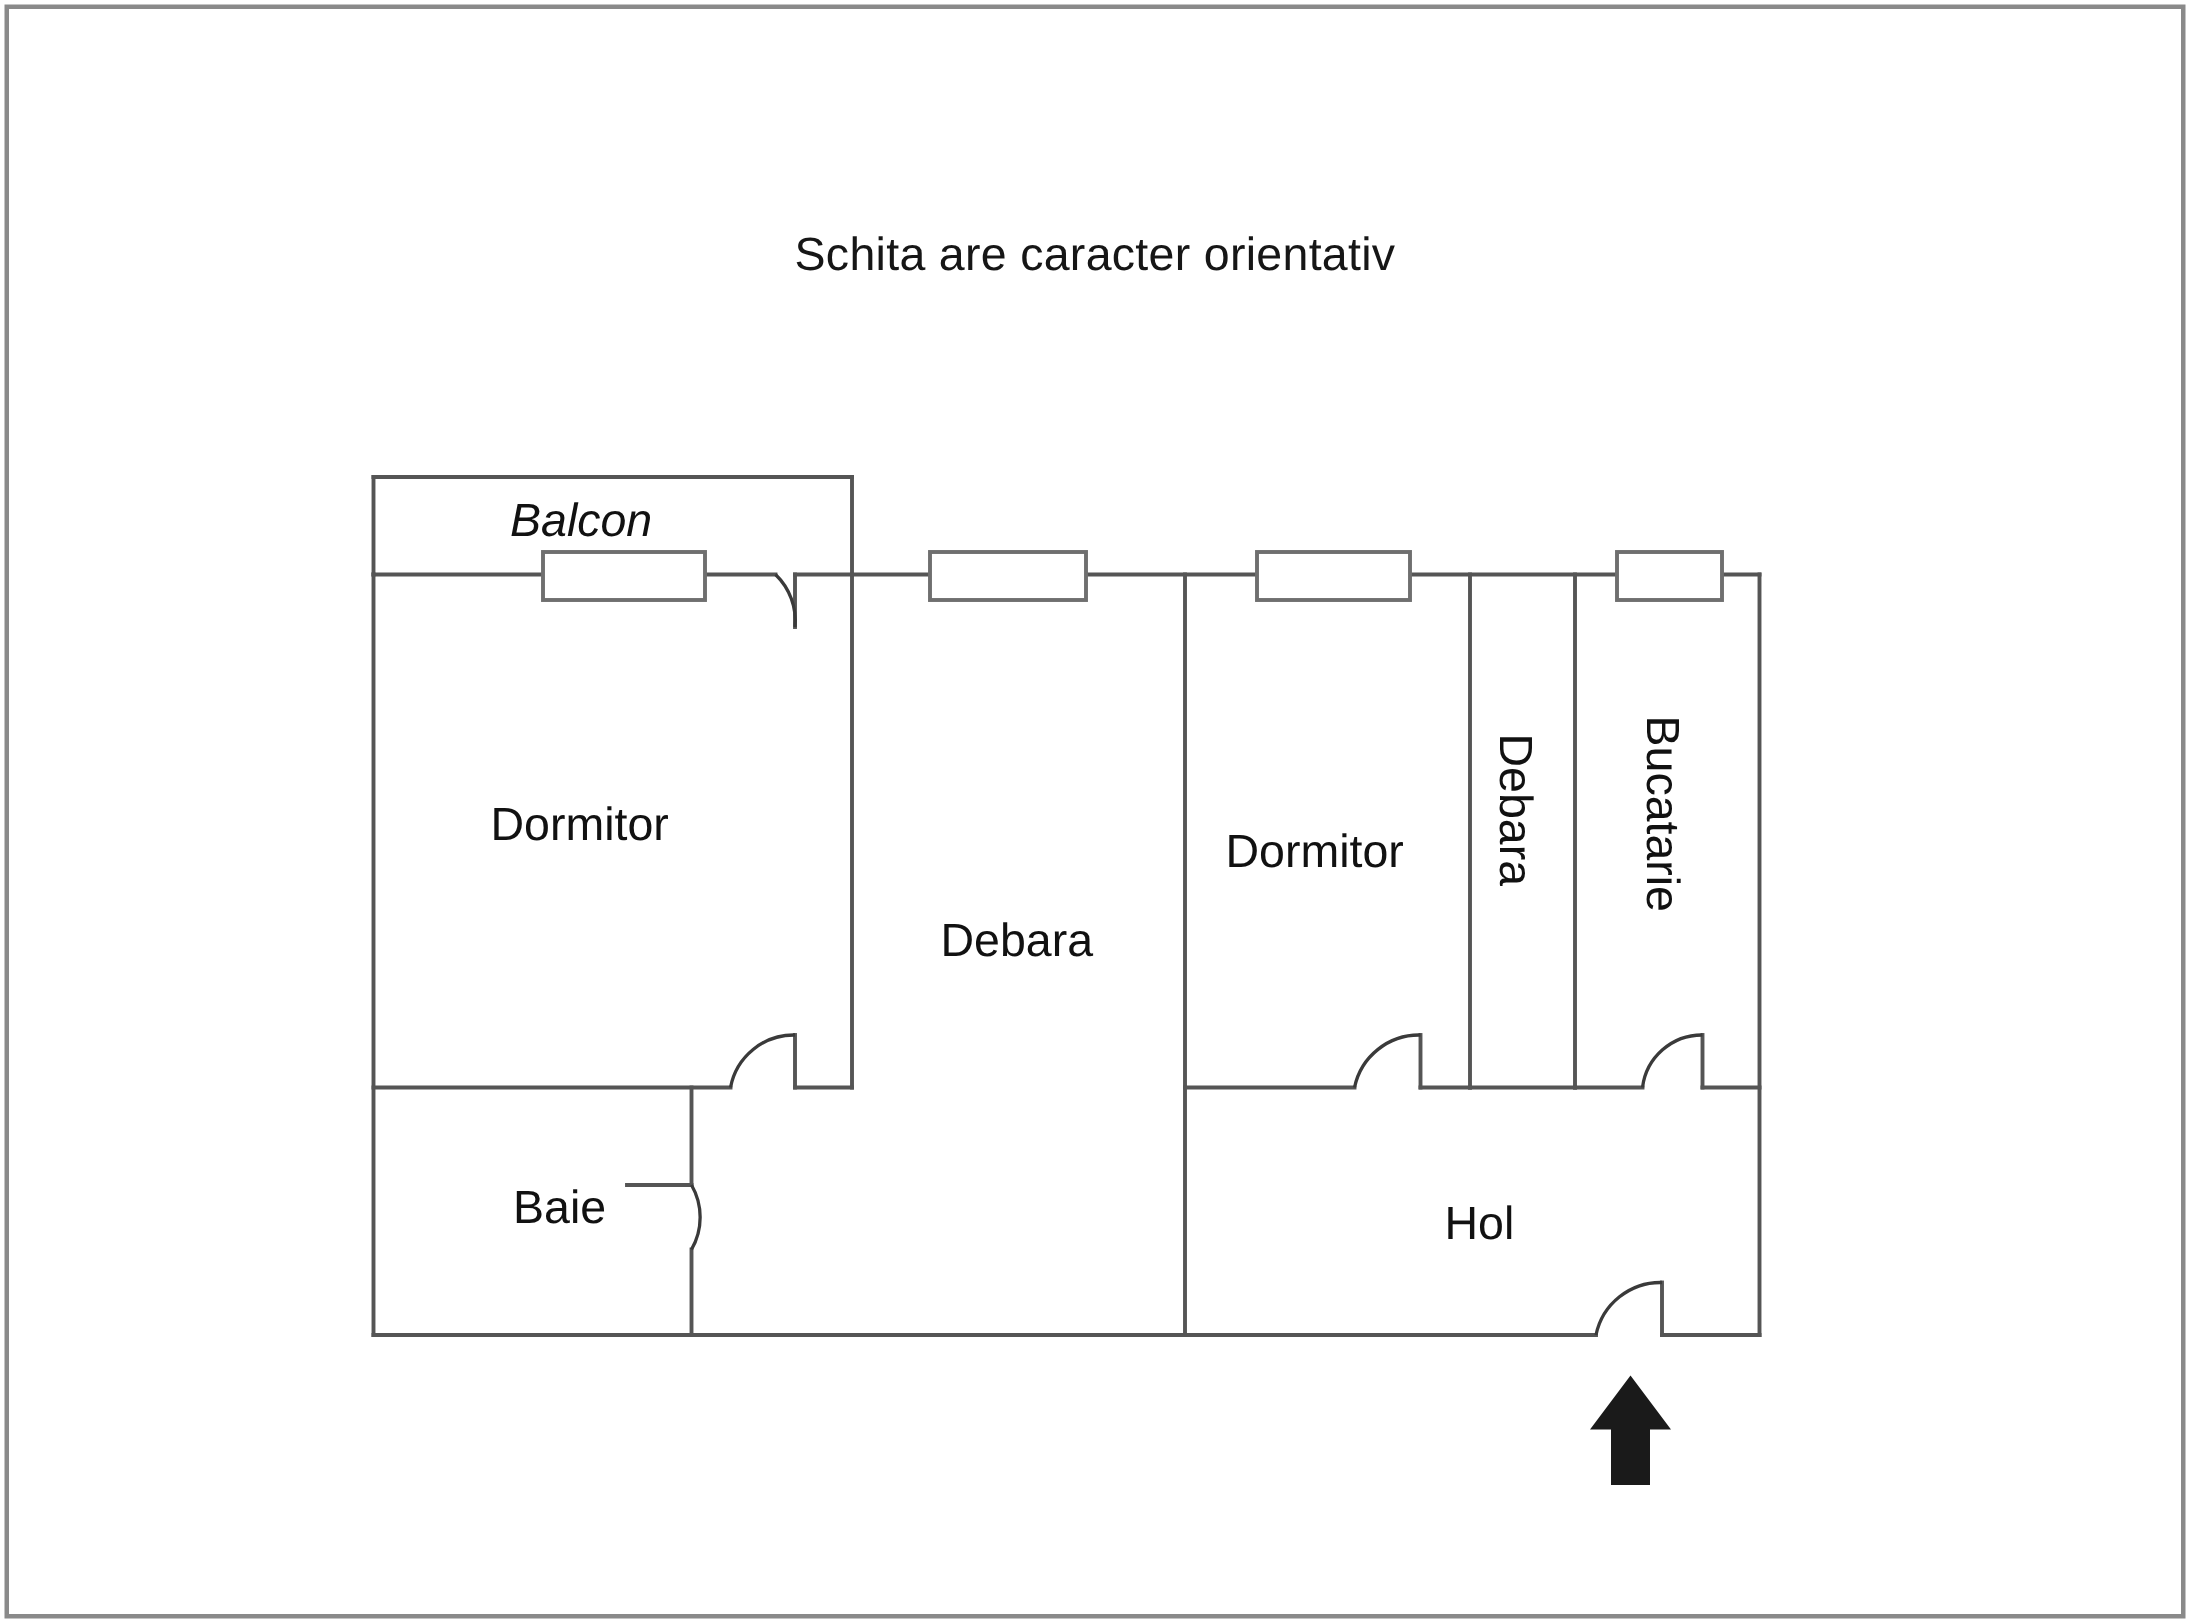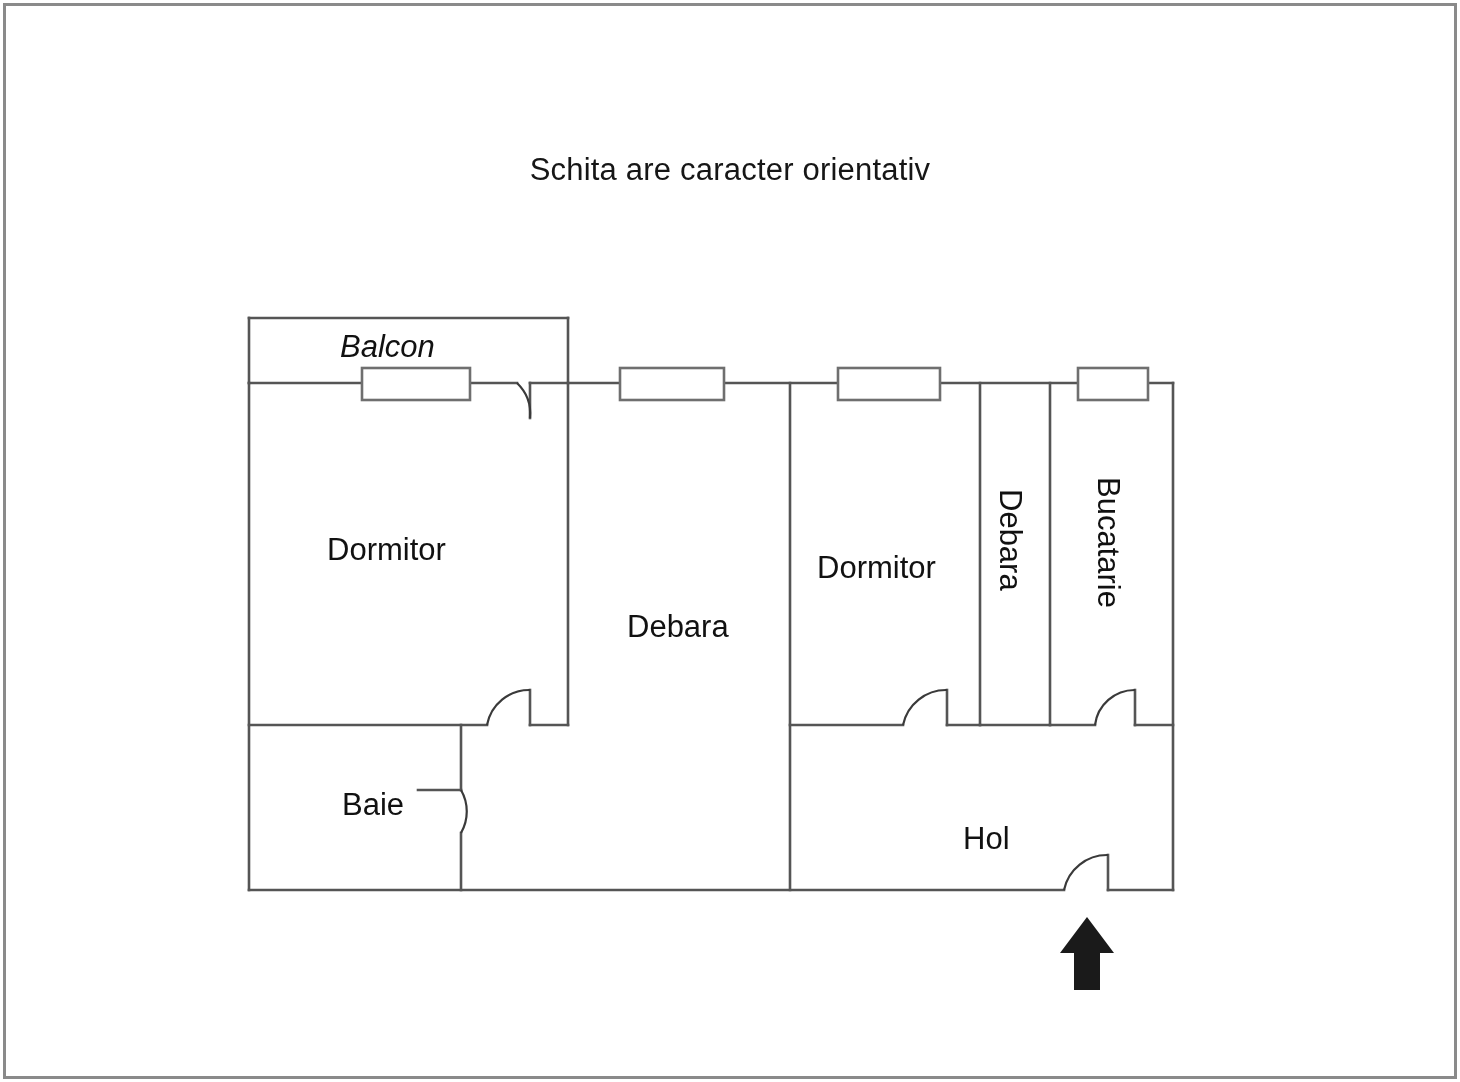--- a/index.html
+++ b/index.html
@@ -153,15 +153,15 @@
   <div class="room-label" style="left:627px; top:611px;">Debara</div>
 
   <div class="room-label" style="left:817px; top:552px;">Dormitor</div>
 
   <div class="room-label vertical" style="left:1026px; top:489px;">Debara</div>
 
   <div class="room-label vertical" style="left:1124px; top:477px;">Bucatarie</div>
 
   <div class="room-label" style="left:313px; top:789px;margin-left:29px;">Baie</div>
 
-  <div class="room-label" style="left:963px; top:823px;">Hol</div>
+  <div class="room-label" style="left:963px; top:800px;">Hol</div>
 
 </div>
 
 </body></html>

